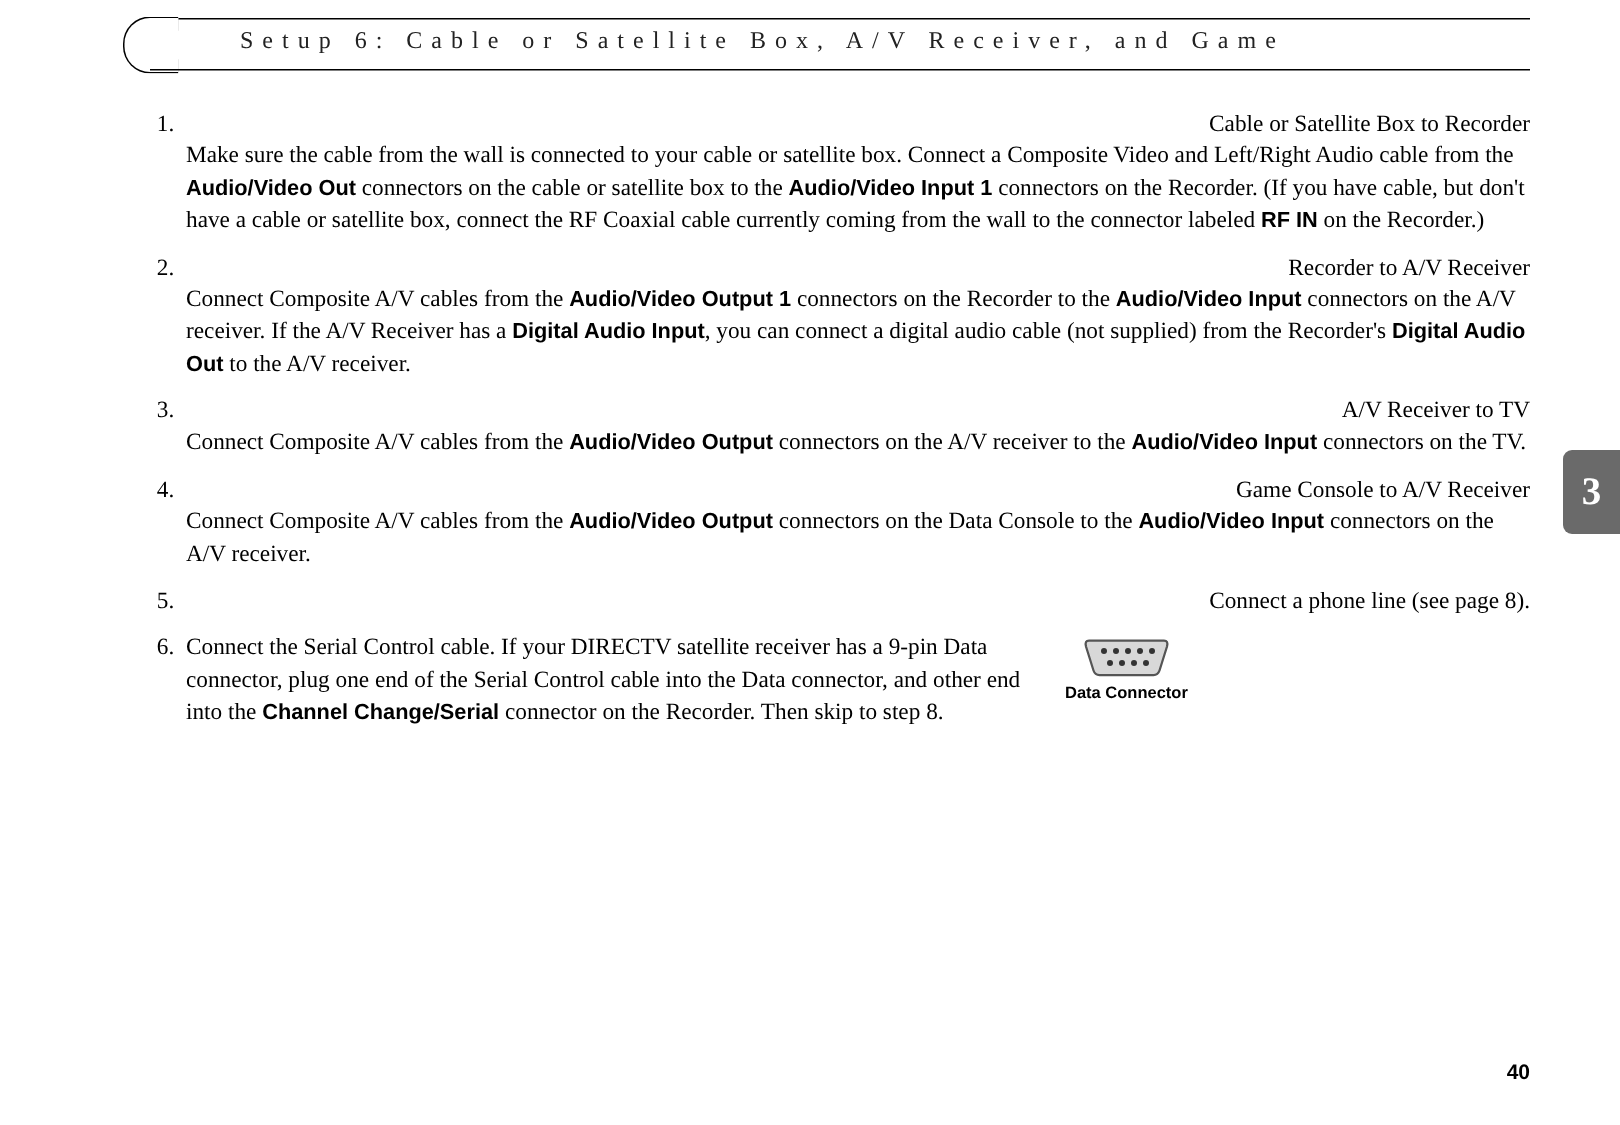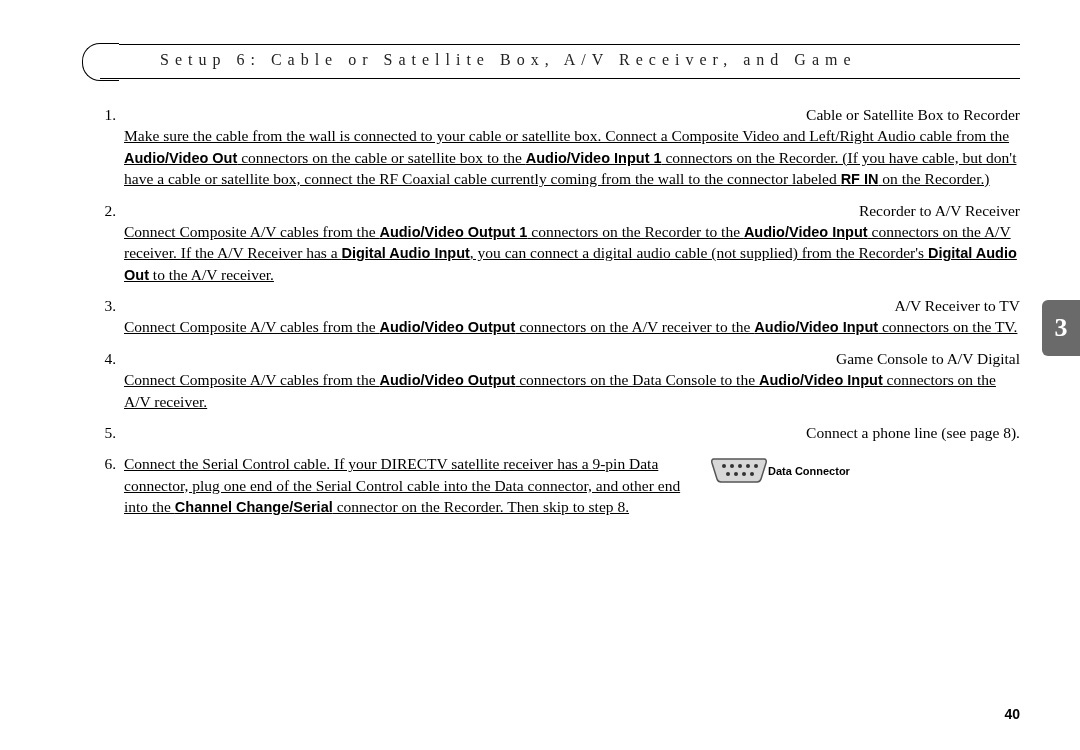--- a/index.html
+++ b/index.html
@@ -9,21 +9,20 @@
     background: #fff;
     color: #000;
     width: 1080px;
     height: 750px;
     position: relative;
     overflow: hidden;
   }
   .page {
     position: relative;
     padding: 12px 60px 0 80px;
-    margin-top: 32px;
   }
   .header-wrap {
     position: relative;
     height: 38px;
     margin-bottom: 22px;
   }
   .header-line-top {
     position: absolute;
     left: 20px;
     right: 0;
@@ -81,30 +80,31 @@
     margin: 0 0 0 20px;
     padding: 0 0 0 20px;
     font-size: 15.5px;
     line-height: 1.38;
   }
   ol.steps > li {
     margin-bottom: 10px;
     padding-left: 4px;
   }
   .title { display:block;text-align:right; }
-  .body { display:block;text-decoration:underline; }
+  .body { display:block; }
   .bold { font-family: Arial, Helvetica, sans-serif; font-weight: bold; font-size: 14.5px; }
   .step6-wrap {
     display: flex;
     align-items: flex-start;
     gap: 6px;
   }
   .step6-text { flex: 1; max-width: 580px; }
   .connector-fig {
     display: flex;
+    flex-direction: column;
     align-items: center;
     margin-top: 2px;
   }
   .connector-svg {
     width: 58px;
     height: 30px;
   }
   .caption {
     font-family: Arial, Helvetica, sans-serif;
     font-weight: bold;
@@ -150,21 +150,21 @@
     </li>
 
     <li>
       <span class="title">A/V Receiver to TV</span>
       <span class="body">
         <span>Connect Composite A/V cables from the </span><span class="bold">Audio/Video Output</span><span> connectors on the A/V receiver to the </span><span class="bold">Audio/Video Input</span><span> connectors on the TV.</span>
       </span>
     </li>
 
     <li>
-      <span class="title">Game Console to A/V Digital</span>
+      <span class="title">Game Console to A/V Receiver</span>
       <span class="body">
         <span>Connect Composite A/V cables from the </span><span class="bold">Audio/Video Output</span><span> connectors on the Data Console to the </span><span class="bold">Audio/Video Input</span><span> connectors on the A/V receiver.</span>
       </span>
     </li>
 
     <li>
       <span class="title">Connect a phone line (see page 8).</span>
     </li>
 
     <li>

